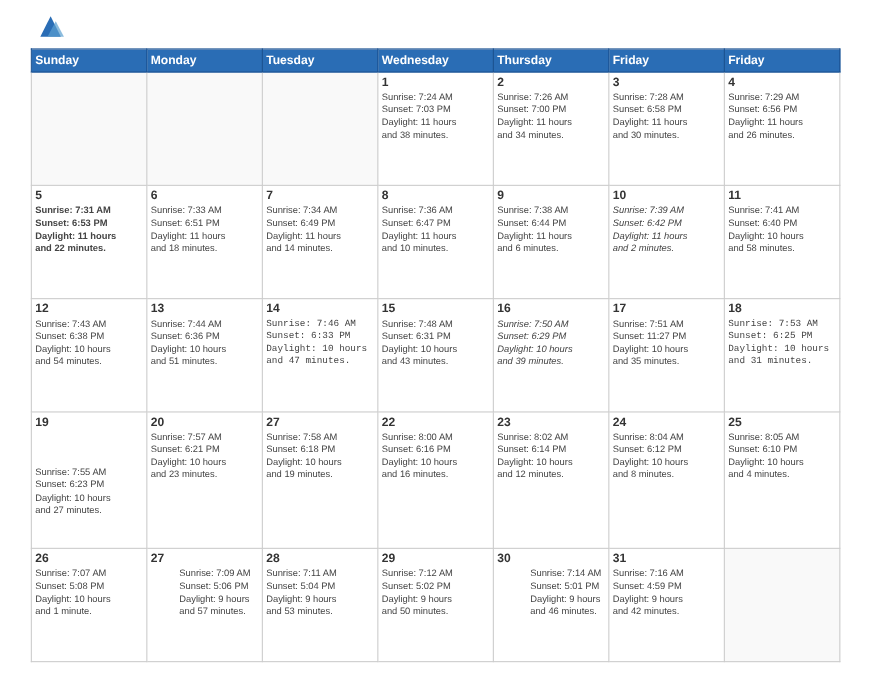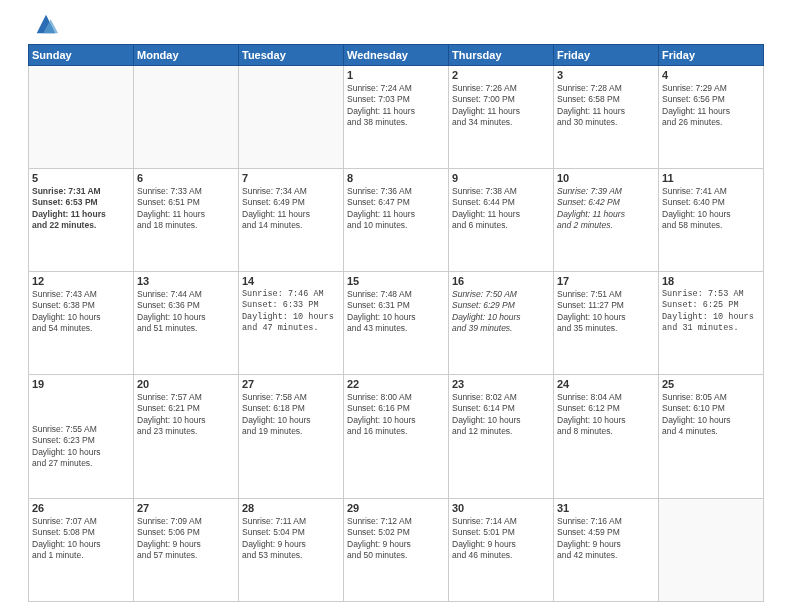--- a/index.html
+++ b/index.html
@@ -325,42 +325,42 @@
         <tr>
           <td>
             <div class="day-number">26</div>
             <div class="day-info" style="white-space: pre-line;">Sunrise: 7:07 AM
 Sunset: 5:08 PM
 Daylight: 10 hours
 and 1 minute.</div>
           </td>
           <td>
             <div class="day-number">27</div>
-            <div class="day-info" style="white-space: pre-line;">Sunrise: 7:09 AM
+            <div class="day-info" style="white-space: pre-line; margin-left: 26px;">Sunrise: 7:09 AM
 Sunset: 5:06 PM
 Daylight: 9 hours
 and 57 minutes.</div>
           </td>
           <td>
             <div class="day-number">28</div>
             <div class="day-info" style="white-space: pre-line;">Sunrise: 7:11 AM
 Sunset: 5:04 PM
 Daylight: 9 hours
 and 53 minutes.</div>
           </td>
           <td>
             <div class="day-number">29</div>
             <div class="day-info" style="white-space: pre-line;">Sunrise: 7:12 AM
 Sunset: 5:02 PM
 Daylight: 9 hours
 and 50 minutes.</div>
           </td>
           <td>
             <div class="day-number">30</div>
-            <div class="day-info" style="white-space: pre-line;">Sunrise: 7:14 AM
+            <div class="day-info" style="white-space: pre-line; margin-left: 30px;">Sunrise: 7:14 AM
 Sunset: 5:01 PM
 Daylight: 9 hours
 and 46 minutes.</div>
           </td>
           <td>
             <div class="day-number">31</div>
             <div class="day-info" style="white-space: pre-line;">Sunrise: 7:16 AM
 Sunset: 4:59 PM
 Daylight: 9 hours
 and 42 minutes.</div>

